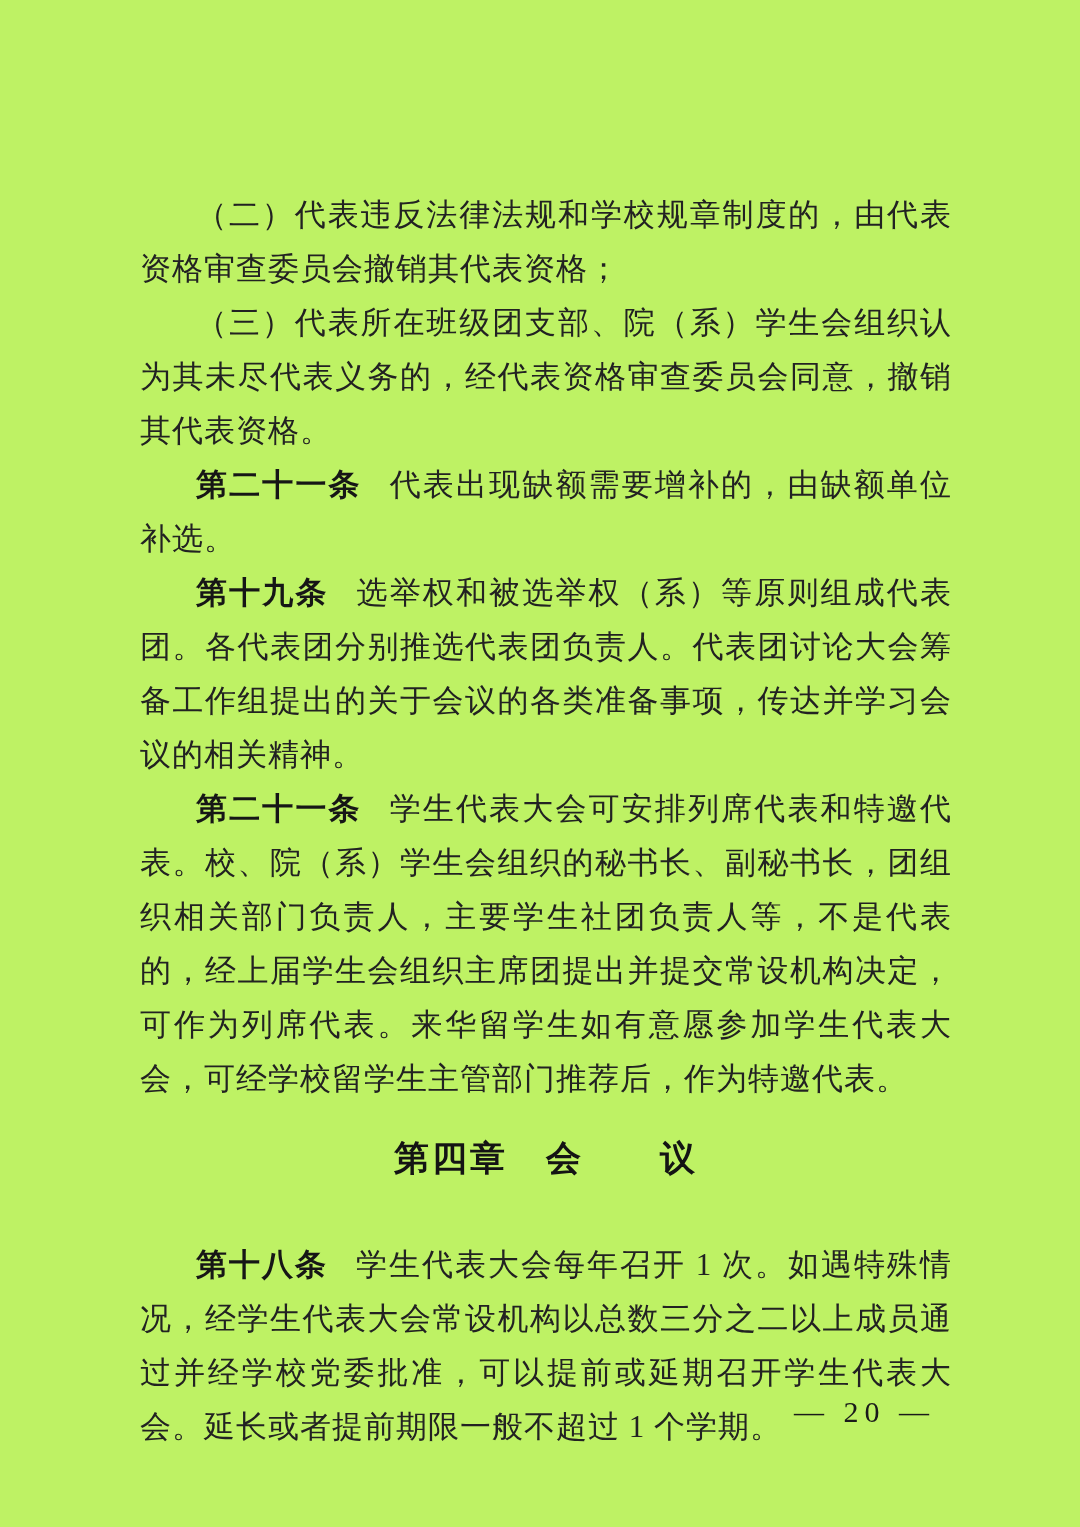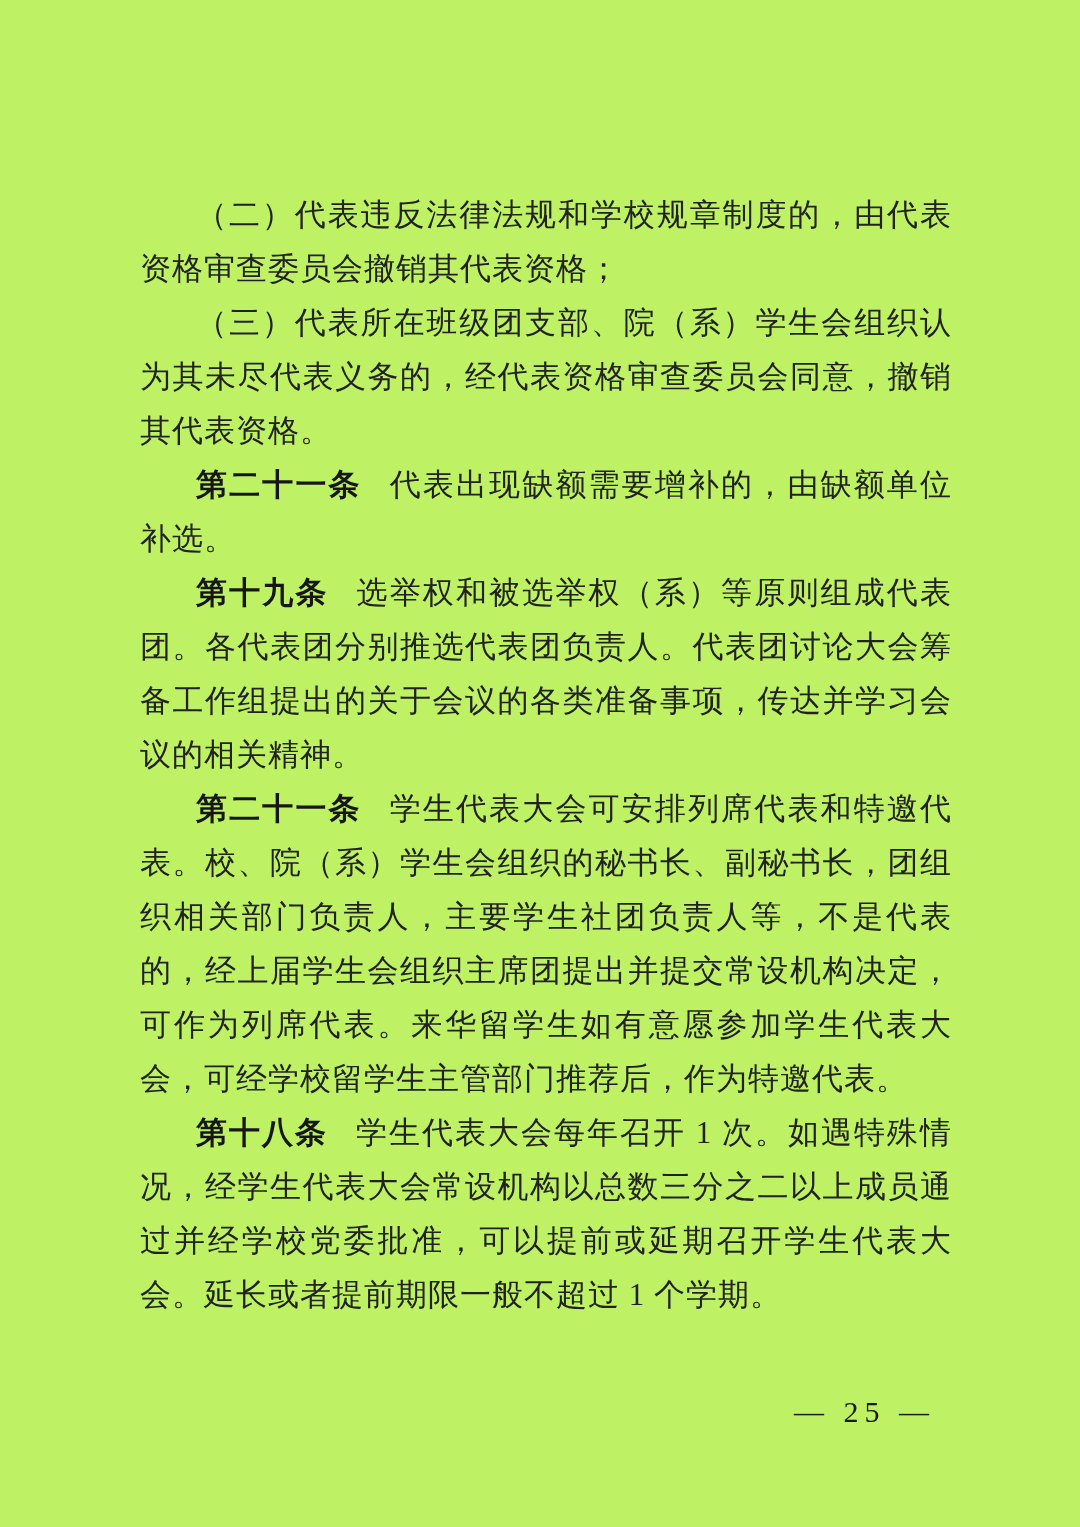--- a/index.html
+++ b/index.html
@@ -63,16 +63,17 @@
 </head>
 <body>
 
 <div class="page" style="background: #bef264;">
   <main class="content" id="doc-body">
       <p class="para"><span>（二）代表违反法律法规和学校规章制度的，由代表资格审查委员会撤销其代表资格；</span></p>
       <p class="para"><span>（三）代表所在班级团支部、院（系）学生会组织认为其未尽代表义务的，经代表资格审查委员会同意，撤销其代表资格。</span></p>
       <p class="para"><b class="lead">第二十一条</b><span>代表出现缺额需要增补的，由缺额单位补选。</span></p>
       <p class="para"><b class="lead">第十九条</b><span>选举权和被选举权（系）等原则组成代表团。各代表团分别推选代表团负责人。代表团讨论大会筹备工作组提出的关于会议的各类准备事项，传达并学习会议的相关精神。</span></p>
       <p class="para"><b class="lead">第二十一条</b><span>学生代表大会可安排列席代表和特邀代表。校、院（系）学生会组织的秘书长、副秘书长，团组织相关部门负责人，主要学生社团负责人等，不是代表的，经上届学生会组织主席团提出并提交常设机构决定，可作为列席代表。来华留学生如有意愿参加学生代表大会，可经学校留学生主管部门推荐后，作为特邀代表。</span></p>
+      <h2 class="chapter">第四章　会　　议</h2>
       <p class="para"><b class="lead">第十八条</b><span>学生代表大会每年召开 1 次。如遇特殊情况，经学生代表大会常设机构以总数三分之二以上成员通过并经学校党委批准，可以提前或延期召开学生代表大会。延长或者提前期限一般不超过 1 个学期。</span></p>
     </main>
-  <div class="footer">— 25 —</div>
+  <div class="footer">— 20 —</div>
 </div>
 
 </body></html>

